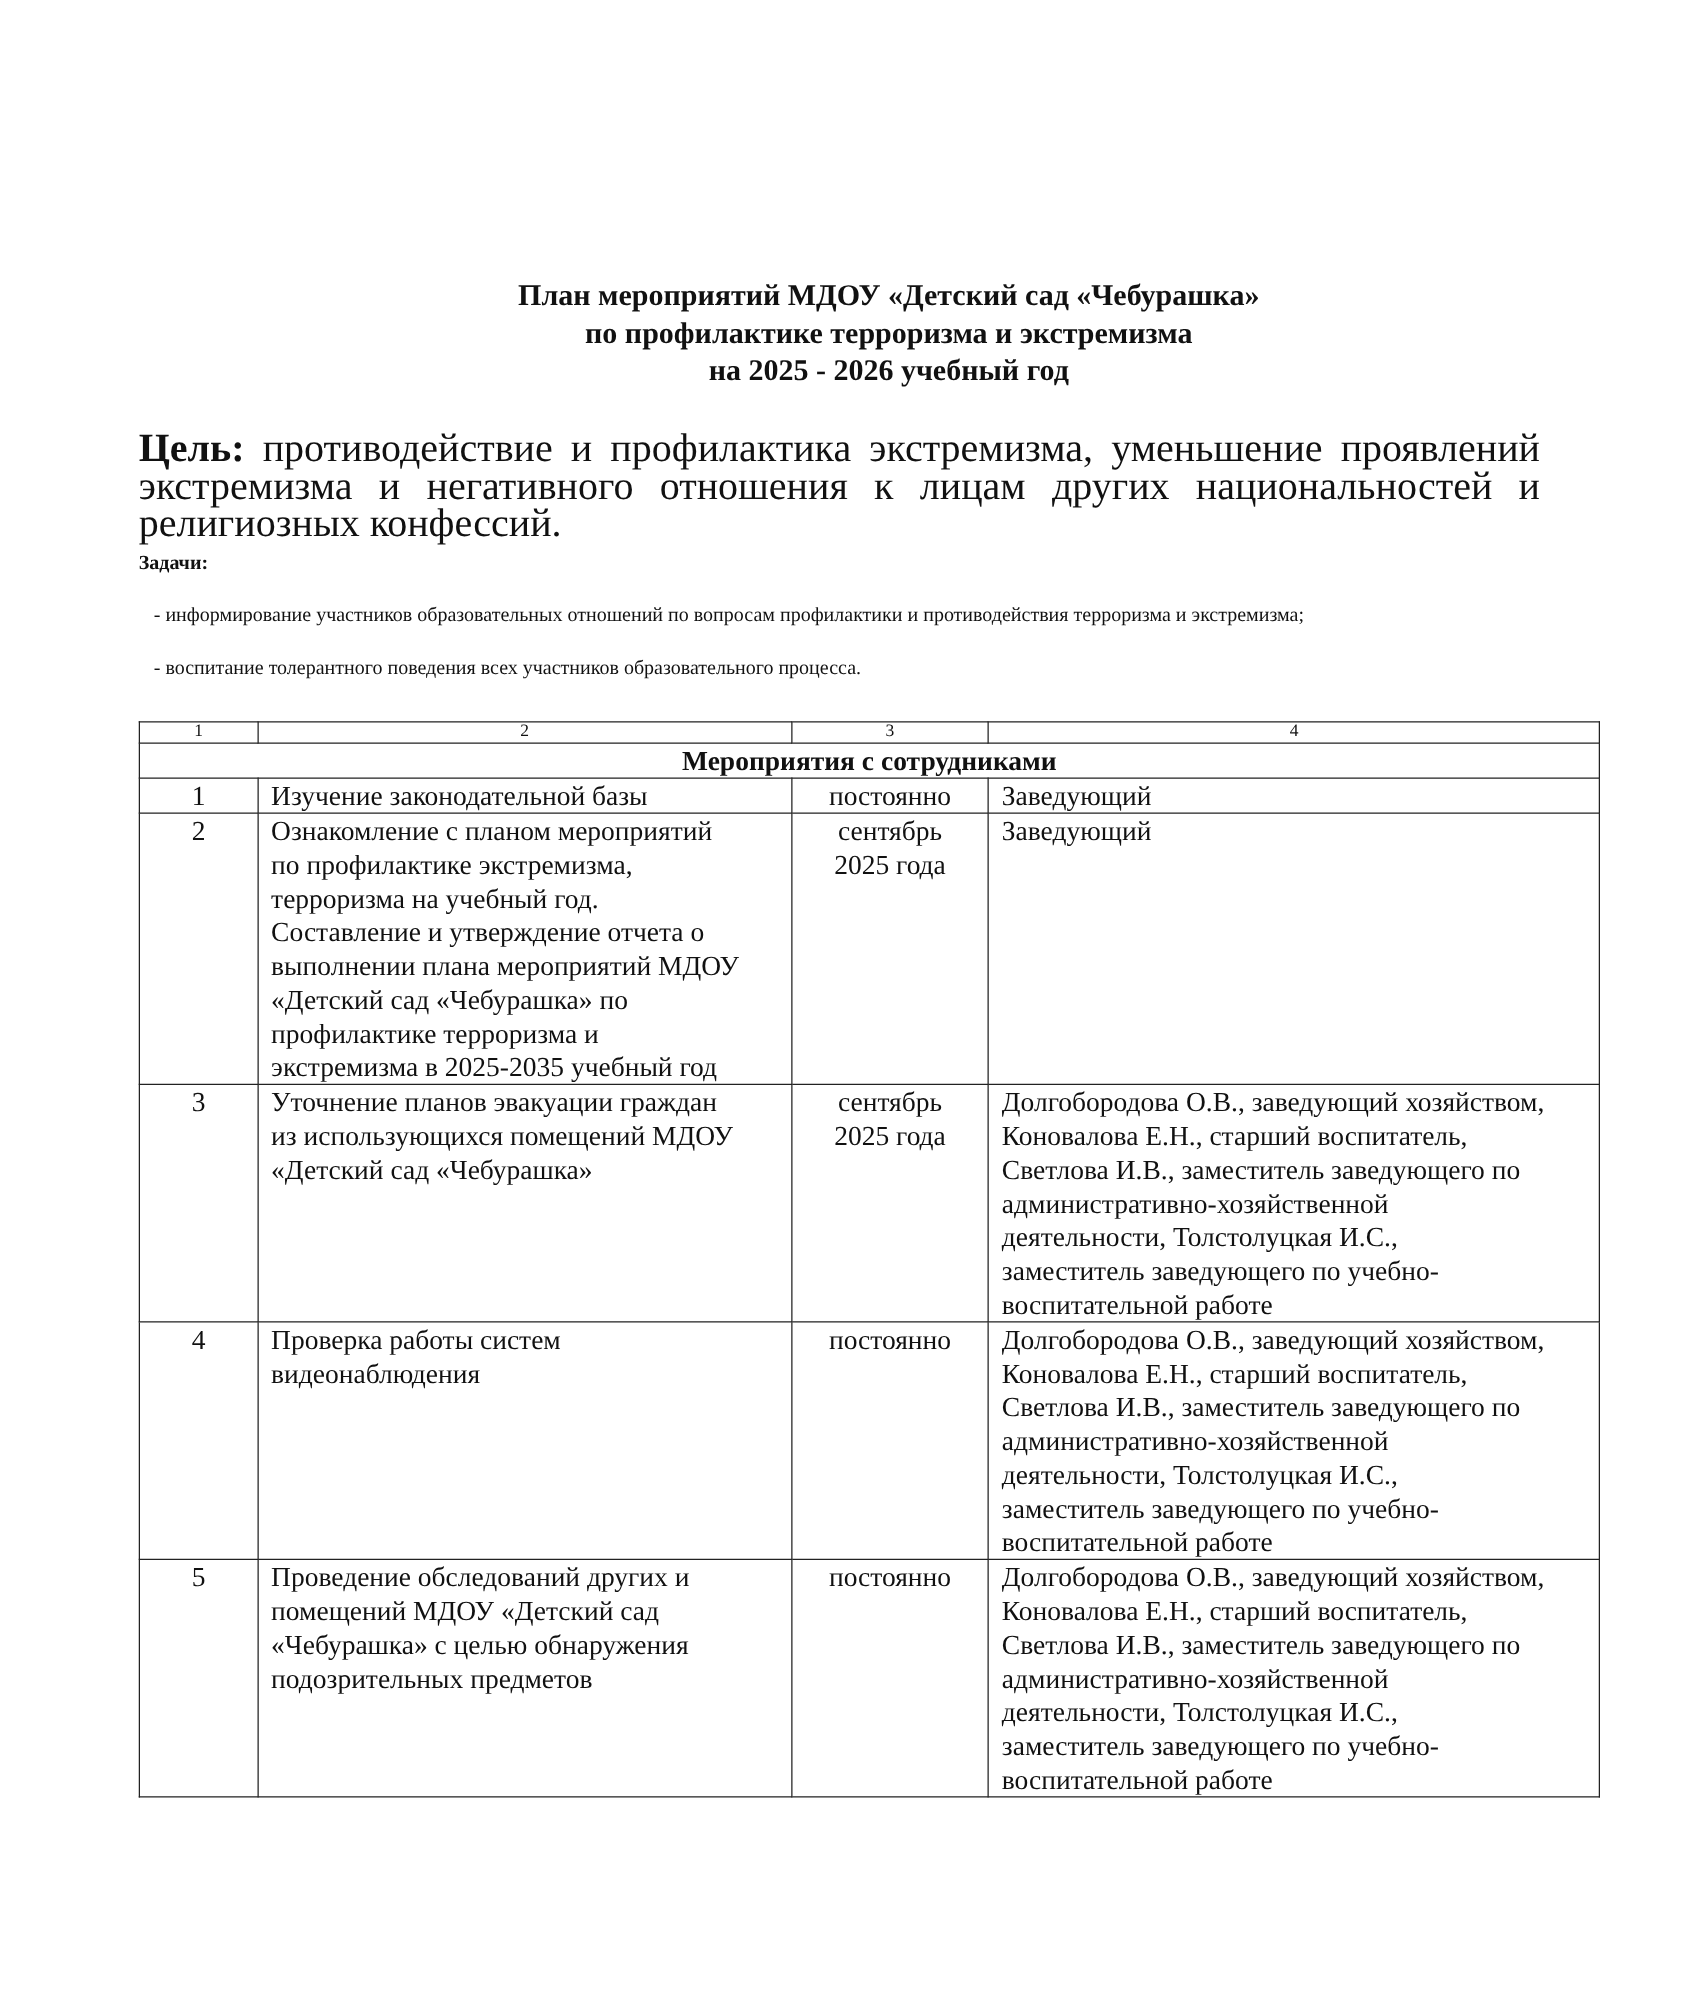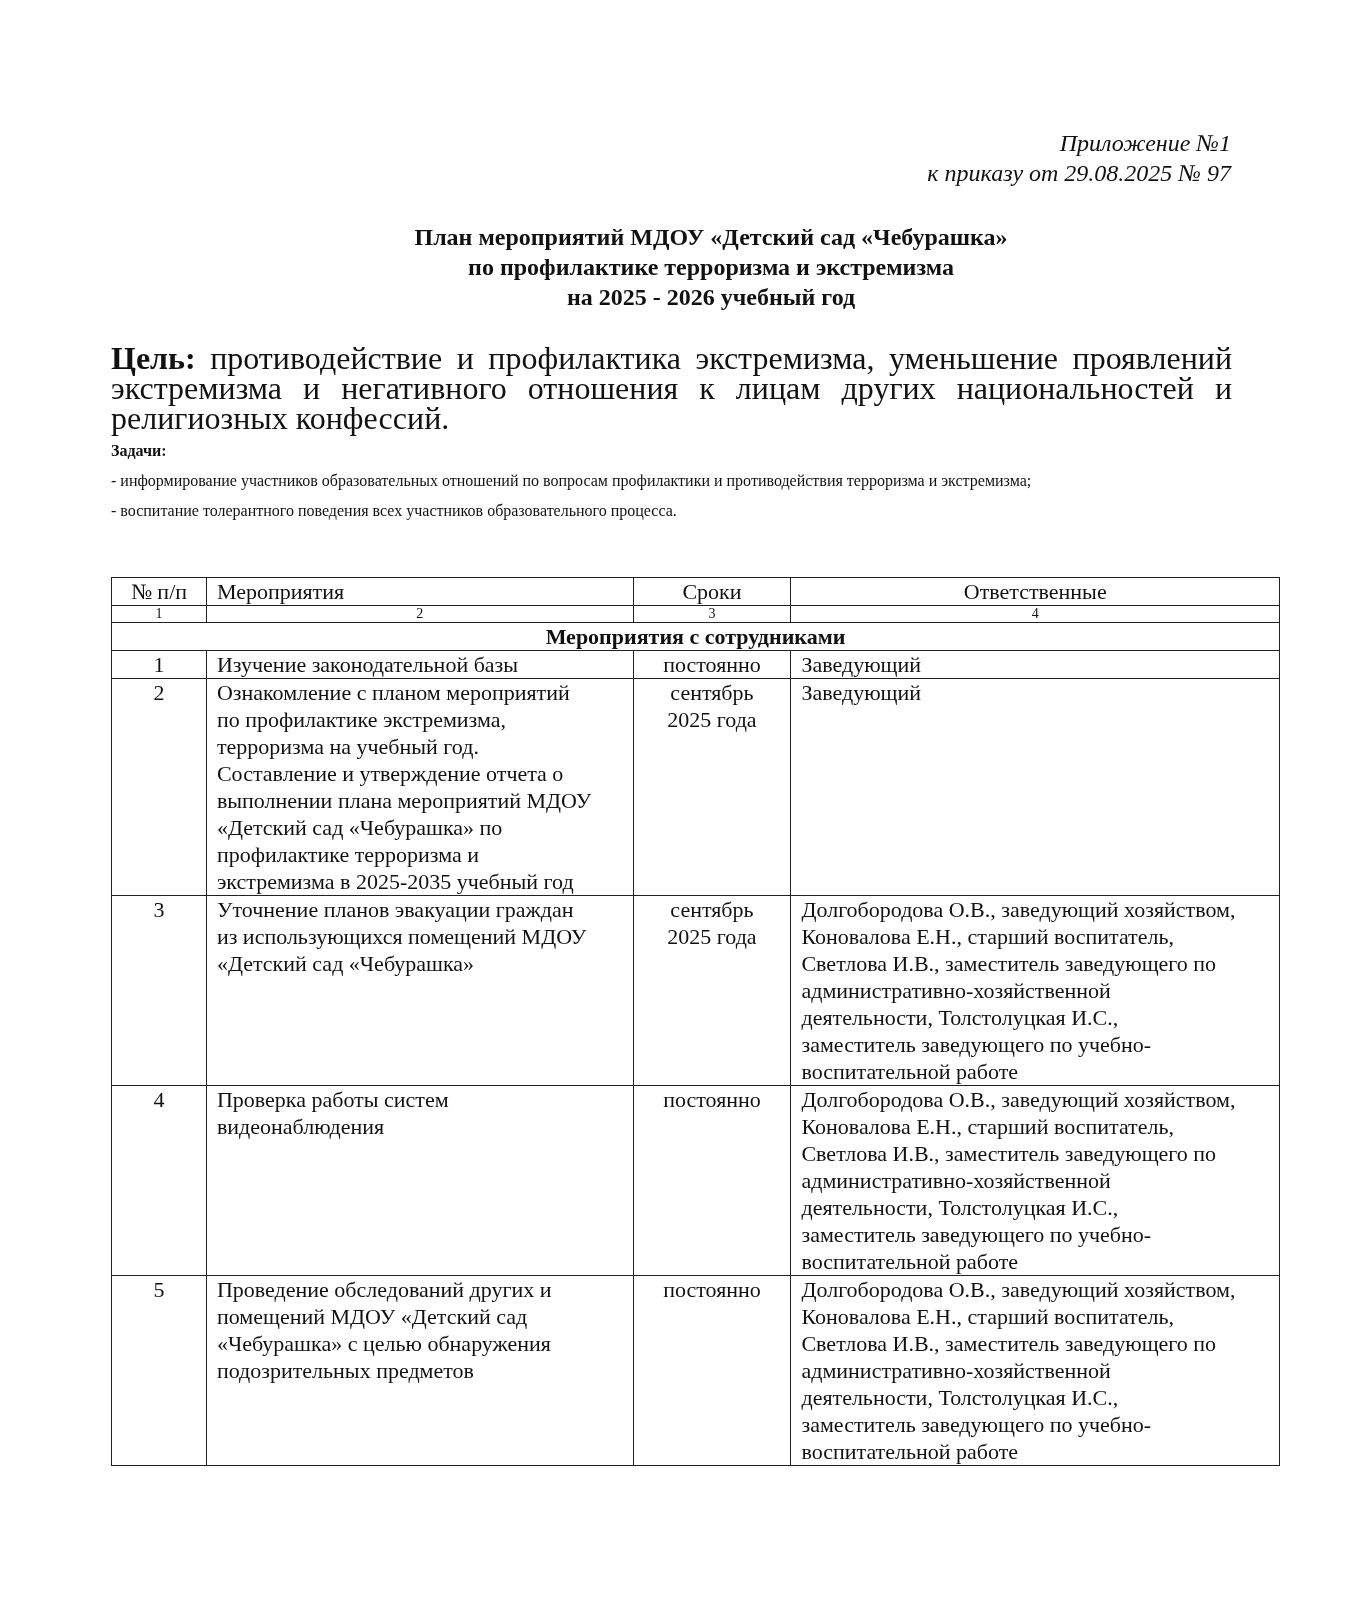--- a/index.html
+++ b/index.html
@@ -25,21 +25,21 @@
       position: absolute; left: 111px; width: 1121px; top: 343px;
       font-size: 32px; line-height: 30px; text-align: justify;
     }
     .goal b { font-weight: bold; }
 
     .tasks {
       position: absolute; left: 111px; width: 1121px; top: 436px;
       font-size: 16px; line-height: 30px; text-align: justify;
     }
     .tasks .head { font-weight: bold; }
-    .tasks p { margin: 0; }
+    .tasks p { margin: 12px; }
 
     table.plan {
       position: absolute; left: 111px; top: 577px; width: 1169px;
       border-collapse: collapse; font-size: 22px; line-height: 27px;
     }
     table.plan td, table.plan th {
       border: 1.5px solid #222; padding: 0 10px; vertical-align: top;
       font-weight: normal;
     }
     .c1 { width: 74px; text-align: center; }
@@ -56,49 +56,39 @@
     tr.r3 td { height: 187px; }
     tr.r4 td { height: 187px; }
     tr.r5 td { height: 187px; }
     .multi { white-space: pre-line; margin-top: 48px; }
   </style>
 </head>
 <body>
 
 <div class="page">
 
-  <div class="appendix">
-    <div>Приложение №1</div>
-    <div>к приказу от 29.08.2025 № 97</div>
-  </div>
 
   <div class="title">
     <div>План мероприятий МДОУ «Детский сад «Чебурашка»</div>
     <div>по профилактике терроризма и экстремизма</div>
     <div>на 2025 - 2026 учебный год</div>
   </div>
 
   <div class="goal">
     <b>Цель:</b><span> противодействие и профилактика экстремизма, уменьшение проявлений экстремизма и негативного отношения к лицам других национальностей и религиозных конфессий.</span>
   </div>
 
   <div class="tasks">
     <div class="head">Задачи:</div>
     <p>- информирование участников образовательных отношений по вопросам профилактики и противодействия терроризма и экстремизма;</p>
     <p>- воспитание толерантного поведения всех участников образовательного процесса.</p>
   </div>
 
   <table class="plan">
     <tbody>
-        <tr class="hdr">
-      <td class="c1">№ п/п</td>
-      <td class="c2 h2">Мероприятия</td>
-      <td class="c3">Сроки</td>
-      <td class="c4 h4">Ответственные</td>
-    </tr>
     <tr class="nums">
       <td>1</td>
       <td>2</td>
       <td>3</td>
       <td>4</td>
     </tr>
     <tr class="section">
       <td colspan="4">Мероприятия с сотрудниками</td>
     </tr>
     <tr class="r1">

